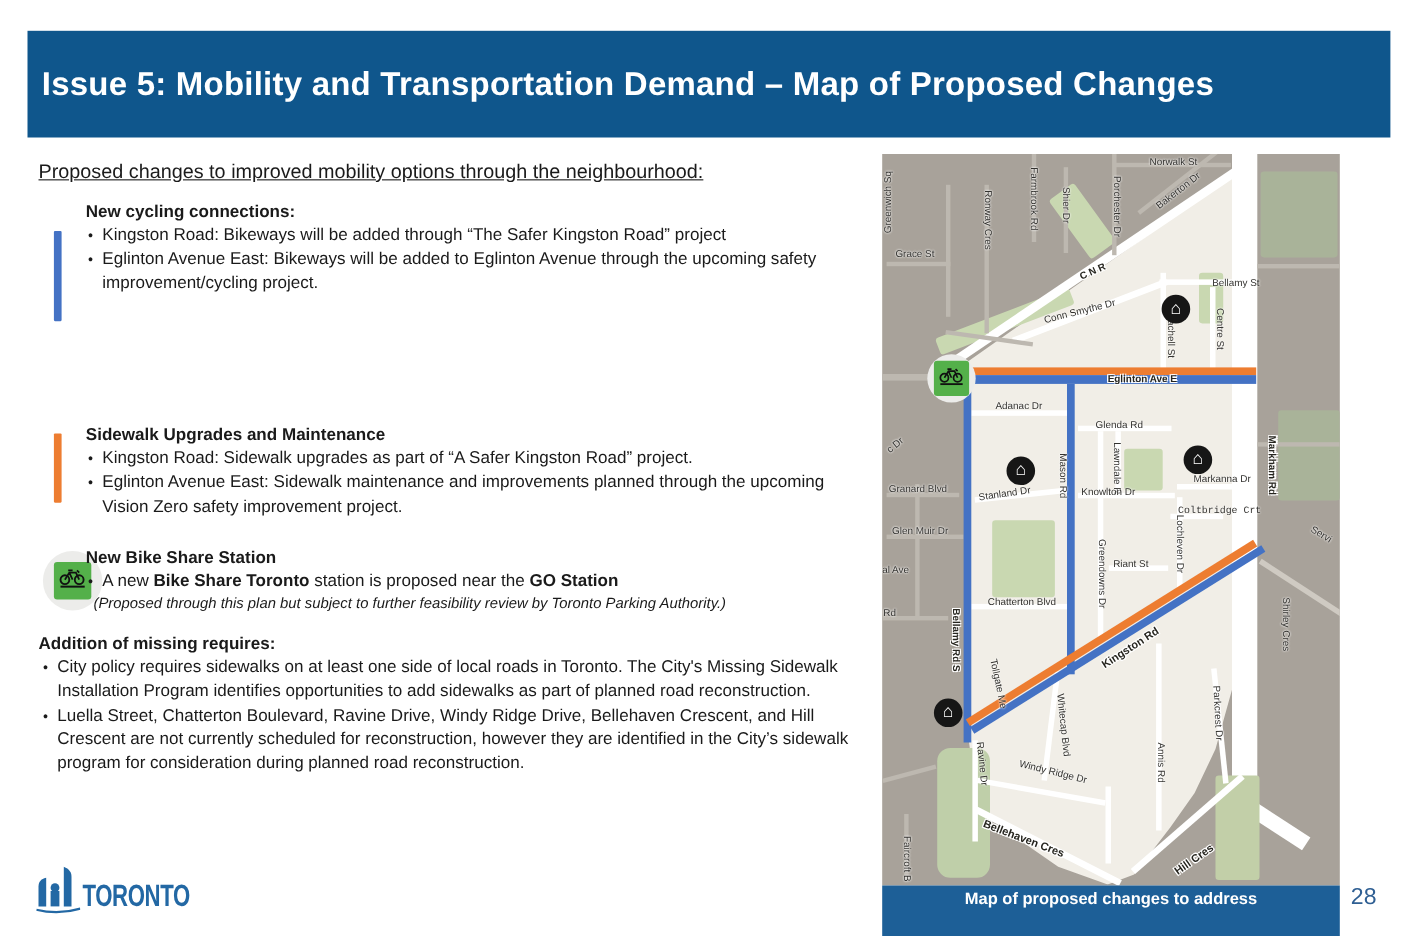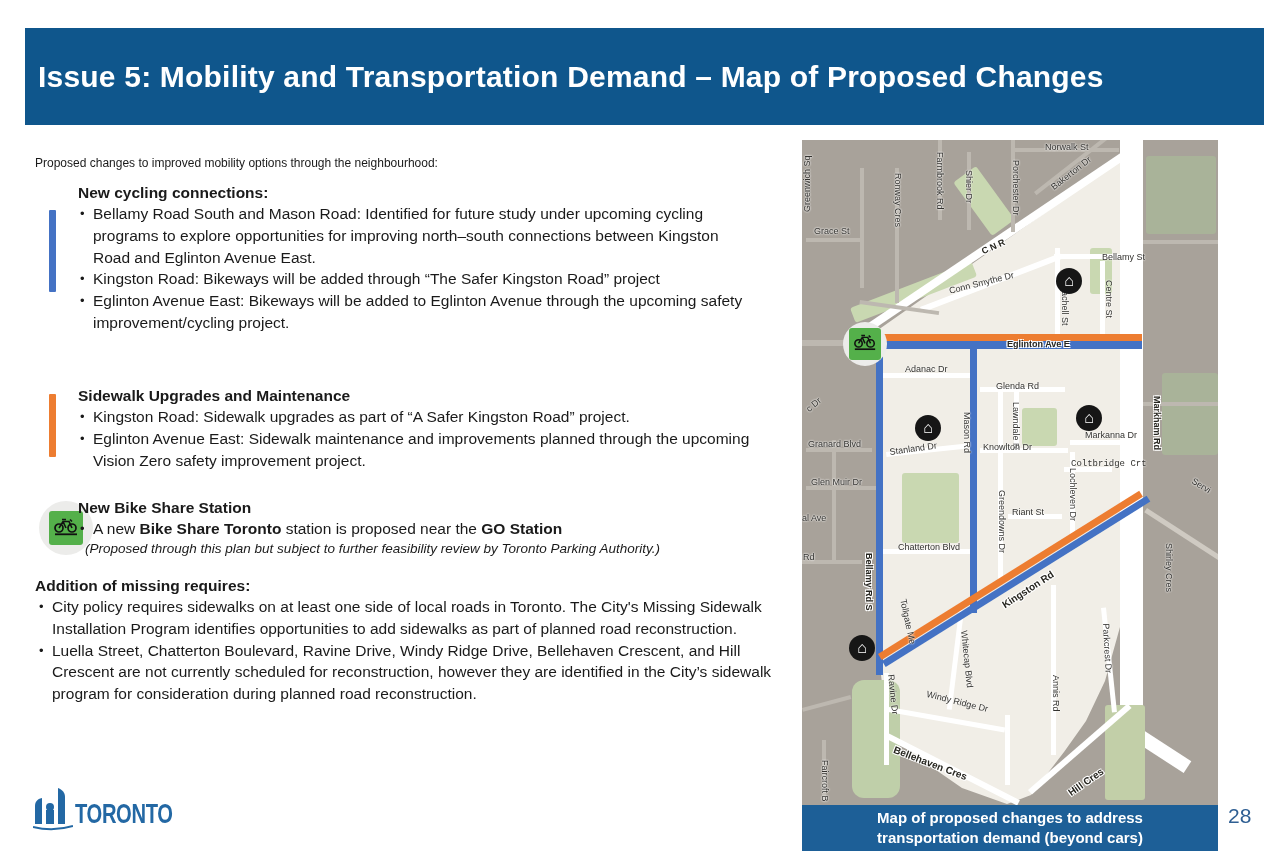--- a/index.html
+++ b/index.html
@@ -8,21 +8,21 @@
   :root{
     --header-blue:#0F568C; --accent-blue:#4472C4; --accent-orange:#ED7D31;
     --bike-green:#54B04A; --caption-blue:#1D5F97; --logo-blue:#2368A4;
   }
   .abs{position:absolute;}
   
   .titlebar{left:25px;top:28px;width:1239px;height:97px;background:var(--header-blue);
     display:flex;align-items:center;}
   .titlebar h1{margin:0 0 0 13px;font-size:30px;color:#fff;font-weight:bold;letter-spacing:.2px;}
   
-  .intro{left:35px;top:156px;font-size:12px;}
+  .intro{left:35px;top:146px;font-size:18px;text-decoration:underline;}
   .sec-head{font-size:15.5px;font-weight:bold;}
   ul.blist{list-style:none;margin:0;padding:0;font-size:15.5px;line-height:21.8px;}
   ul.blist li{position:relative;padding-left:14px;}
   ul.blist li::before{content:"•";position:absolute;left:1px;top:0;font-size:13px;}
   .accentbar{width:7px;border-radius:1px;}
   .note{font-size:13.5px;font-style:italic;color:#1a1a1a;}
   
   .halo{border-radius:50%;background:#ECECEA;}
   .greensq{background:var(--bike-green);border-radius:3px;display:flex;align-items:center;justify-content:center;}
   
@@ -56,21 +56,20 @@
 
 <div class="abs titlebar">
   <h1>Issue 5: Mobility and Transportation Demand – Map of Proposed Changes</h1>
 </div>
 
 <div class="abs intro">Proposed changes to improved mobility options through the neighbourhood:</div>
 
 <div class="abs accentbar" style="left:49px;top:210px;height:82px;background:var(--accent-blue);"></div>
 <div class="abs sec-head" style="left:78px;top:184px;">New cycling connections:</div>
 <ul class="abs blist" style="left:79px;top:203px;width:680px;">
-    <li>Bellamy Road South and Mason Road: Identified for future study under upcoming cycling programs to explore opportunities for improving north–south connections between Kingston Road and Eglinton Avenue East.</li>
     <li>Kingston Road: Bikeways will be added through “The Safer Kingston Road” project</li>
     <li>Eglinton Avenue East: Bikeways will be added to Eglinton Avenue through the upcoming safety improvement/cycling project.</li>
   </ul>
 
 <div class="abs accentbar" style="left:49px;top:394px;height:63px;background:var(--accent-orange);"></div>
 <div class="abs sec-head" style="left:78px;top:387px;">Sidewalk Upgrades and Maintenance</div>
 <ul class="abs blist" style="left:79px;top:406px;width:680px;">
     <li>Kingston Road: Sidewalk upgrades as part of “A Safer Kingston Road” project.</li>
     <li>Eglinton Avenue East: Sidewalk maintenance and improvements planned through the upcoming Vision Zero safety improvement project.</li>
   </ul>
@@ -226,21 +225,20 @@
         <circle cx="19" cy="11" r="4" fill="none" stroke="#111" stroke-width="1.7"></circle>
         <path d="M6 11 L10 4.5 L16 4.5 L19 11 M10 4.5 L13 11 M9 2.5 h4 M17 2.5 l2 2" fill="none" stroke="#111" stroke-width="1.6"></path>
         <rect x="2" y="16.4" width="22" height="1.8" fill="#111"></rect>
       </svg>
     </span>
   </div>
 </div>
 
 <div class="abs caption">
   <div>Map of proposed changes to address</div>
-  <div>transportation demand (beyond cars)</div>
 </div>
 
 <div class="abs pagenum">28</div>
 
 <div class="abs logo">
   <span>
     <svg width="40" height="48" viewBox="0 0 40 48">
       <path d="M9 14 C4 15 2 18 2 22 L2 40 L9 40 Z" fill="#2368A4"></path>
       <path d="M25 4 C30 6 32 9 32 13 L32 40 L25 40 Z" fill="#2368A4"></path>
       <rect x="13" y="26" width="8" height="14" fill="#2368A4"></rect>

